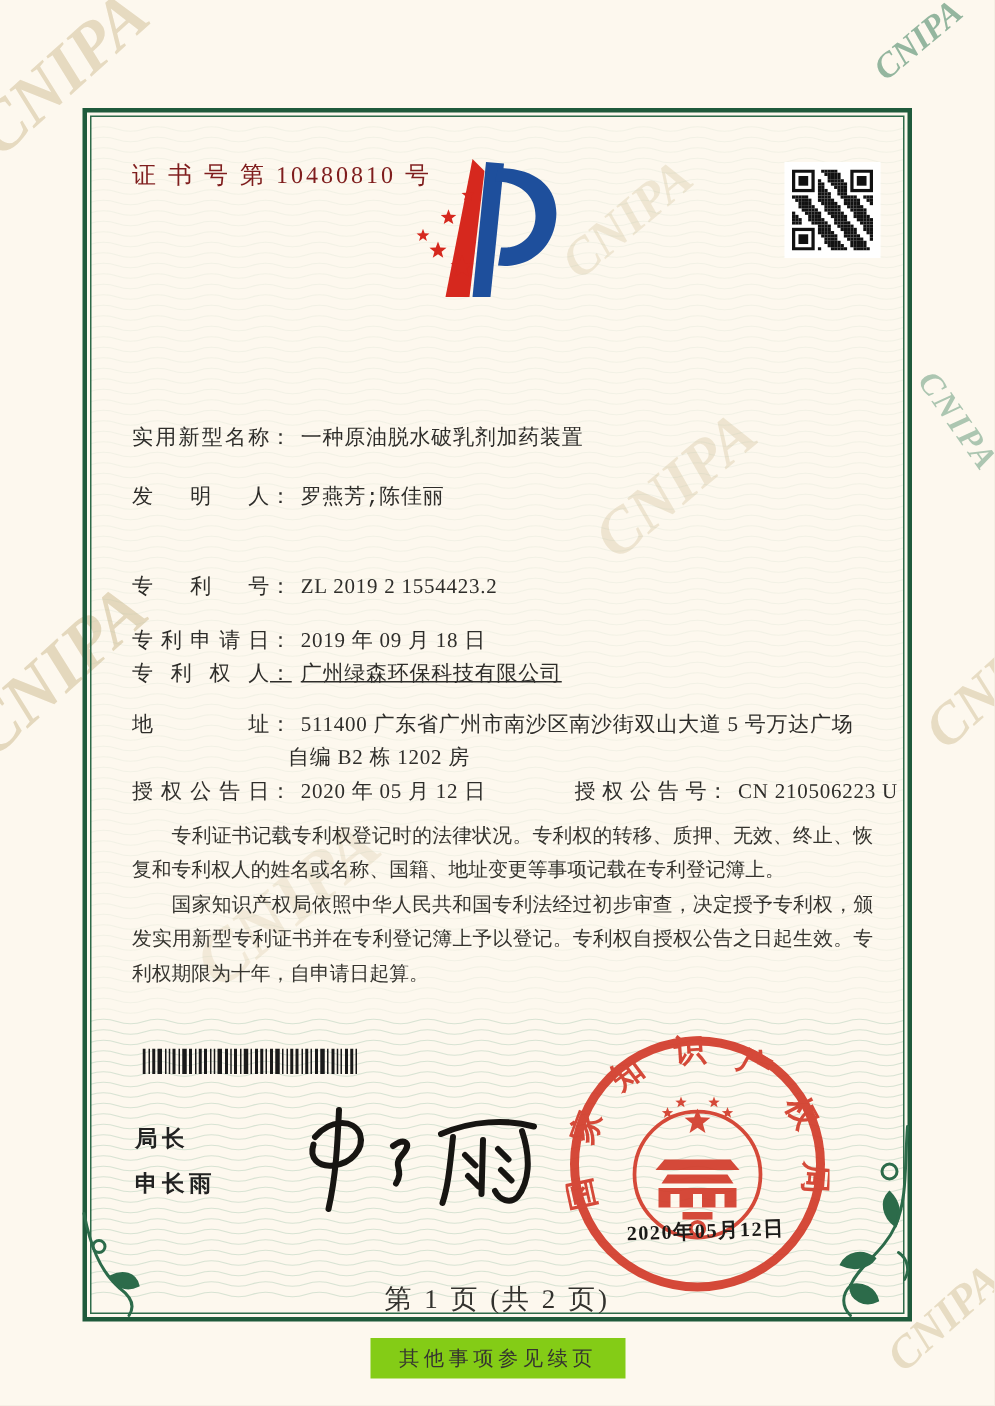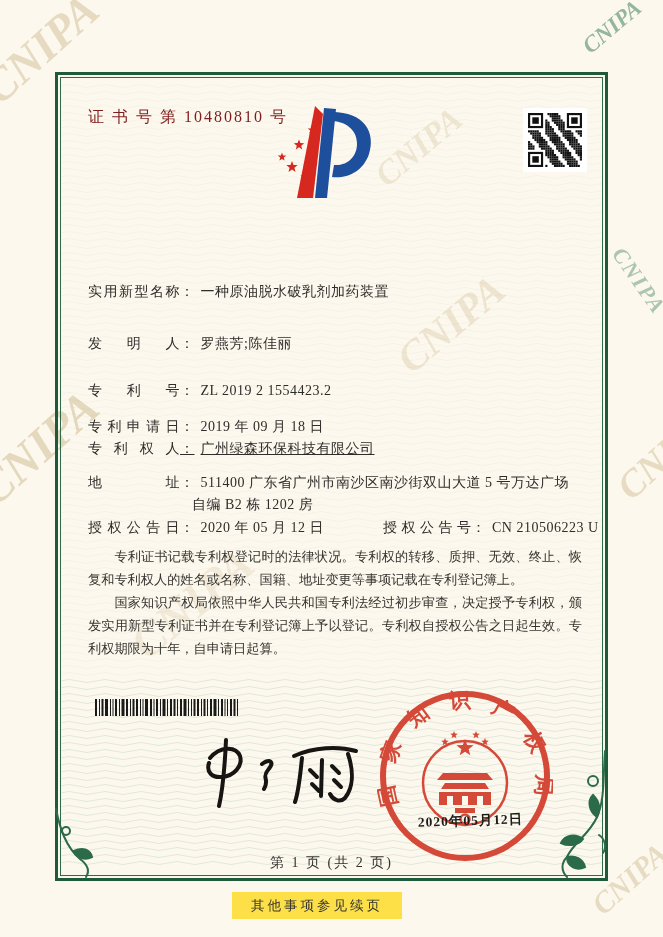--- a/index.html
+++ b/index.html
@@ -33,39 +33,39 @@
   .logo{position:absolute;left:252px;top:104px;}
   .qr-pad{position:absolute;left:523px;top:108px;width:64px;height:64px;background:#fff;
           display:flex;align-items:center;justify-content:center;}
   .doc-title{position:absolute;left:0;top:197px;width:100%;text-align:center;
              font-size:31px;font-weight:bold;letter-spacing:13px;text-indent:13px;color:#22211e;}
   
   .fields{position:absolute;left:88px;top:283px;width:494px;font-size:14px;}
   .frow{position:absolute;left:0;white-space:nowrap;letter-spacing:.5px;}
   .lbl{display:inline-block;width:92px;text-align:justify;text-align-last:justify;}
   .colon{padding-right:6px;}
-  .r0{top:0;} .r1{top:52px;} .r2{top:77px;margin-top:22px;} .r3{top:115px;margin-top:20px;} .r4{top:157px;text-decoration:underline;}
+  .r0{top:0;} .r1{top:39px;font-family:Liberation Mono, monospace;} .r2{top:77px;margin-top:22px;} .r3{top:115px;margin-top:20px;} .r4{top:157px;text-decoration:underline;}
   .r5{top:191px;} .r5b{top:213px;left:104px;text-align:right;} .r6{top:236px;}
   .col2{position:absolute;left:257px;top:0;white-space:nowrap;margin-left:38px;}
   
   .body-text{position:absolute;left:88px;top:545px;width:494px;font-size:13.2px;
              line-height:23px;text-align:justify;color:#35342f;}
   .body-text p{margin:0;text-indent:2em;}
   
   .barcode{position:absolute;left:95px;top:699px;}
   .director{position:absolute;left:90px;top:750px;font-family:"Liberation Sans","DejaVu Sans",sans-serif;
             font-weight:bold;font-size:15px;color:#222;letter-spacing:3px;}
   .director div{margin-bottom:11px;}
   .signature{position:absolute;left:196px;top:734px;}
   .seal{position:absolute;left:377px;top:688px;opacity:.92;}
   .seal-date{position:absolute;left:398px;top:812px;width:145px;text-align:center;
              font-size:13.5px;font-weight:bold;color:#1b1a18;letter-spacing:1px;transform:rotate(-2deg);}
-  .page-note{position:absolute;left:0;top:854px;width:100%;text-align:center;font-size:14px;
+  .page-note{position:absolute;left:0;top:854px;width:100%;text-align:center;font-size:18px;
              letter-spacing:2px;color:#33322e;}
-  .footer-pad{position:absolute;left:232px;top:892px;width:170px;height:27px;background:#fde047;
+  .footer-pad{position:absolute;left:247px;top:892px;width:170px;height:27px;background:#84cc16;
               display:flex;align-items:center;justify-content:center;}
   .footer-note{font-size:13.5px;letter-spacing:3px;color:#35342f;}
   .ornament{position:absolute;pointer-events:none;}
   .orn-br{right:52px;bottom:58px;}
   .orn-bl{left:52px;bottom:58px;transform:scaleX(-1);}
 </style>
 </head>
 <body>
 
 <div class="page">
@@ -579,20 +579,24 @@
       <rect x="118.5" y="0" width="3" height="17" fill="#1a1a1a"></rect>
       <rect x="123" y="0" width="1" height="17" fill="#1a1a1a"></rect>
       <rect x="126" y="0" width="2" height="17" fill="#1a1a1a"></rect>
       <rect x="129.5" y="0" width="1" height="17" fill="#1a1a1a"></rect>
       <rect x="132" y="0" width="1" height="17" fill="#1a1a1a"></rect>
       <rect x="135" y="0" width="2" height="17" fill="#1a1a1a"></rect>
       <rect x="138.5" y="0" width="2" height="17" fill="#1a1a1a"></rect>
       <rect x="142" y="0" width="1" height="17" fill="#1a1a1a"></rect>
     </svg>
 
+  <div class="director">
+    <div>局长</div>
+    <div>申长雨</div>
+  </div>
 
   <svg class="signature" width="170" height="78" viewBox="0 0 170 78">
     <g fill="none" stroke="#171512" stroke-width="4" stroke-linecap="round" stroke-linejoin="round">
       <path d="M14,24 C24,12 40,12 44,22 C47,32 38,42 26,43 C16,44 10,38 13,29"></path>
       <path d="M30,6 C29,28 28,50 23,72"></path>
       <path d="M66,30 C74,24 79,28 72,36 C65,44 74,45 68,55"></path>
       <path d="M98,22 C118,13 142,12 160,17"></path>
       <path d="M106,24 C104,42 103,56 99,68"></path>
       <path d="M152,20 C158,38 157,54 149,64 C144,69 137,66 134,60"></path>
       <path d="M126,26 L125,62"></path>

